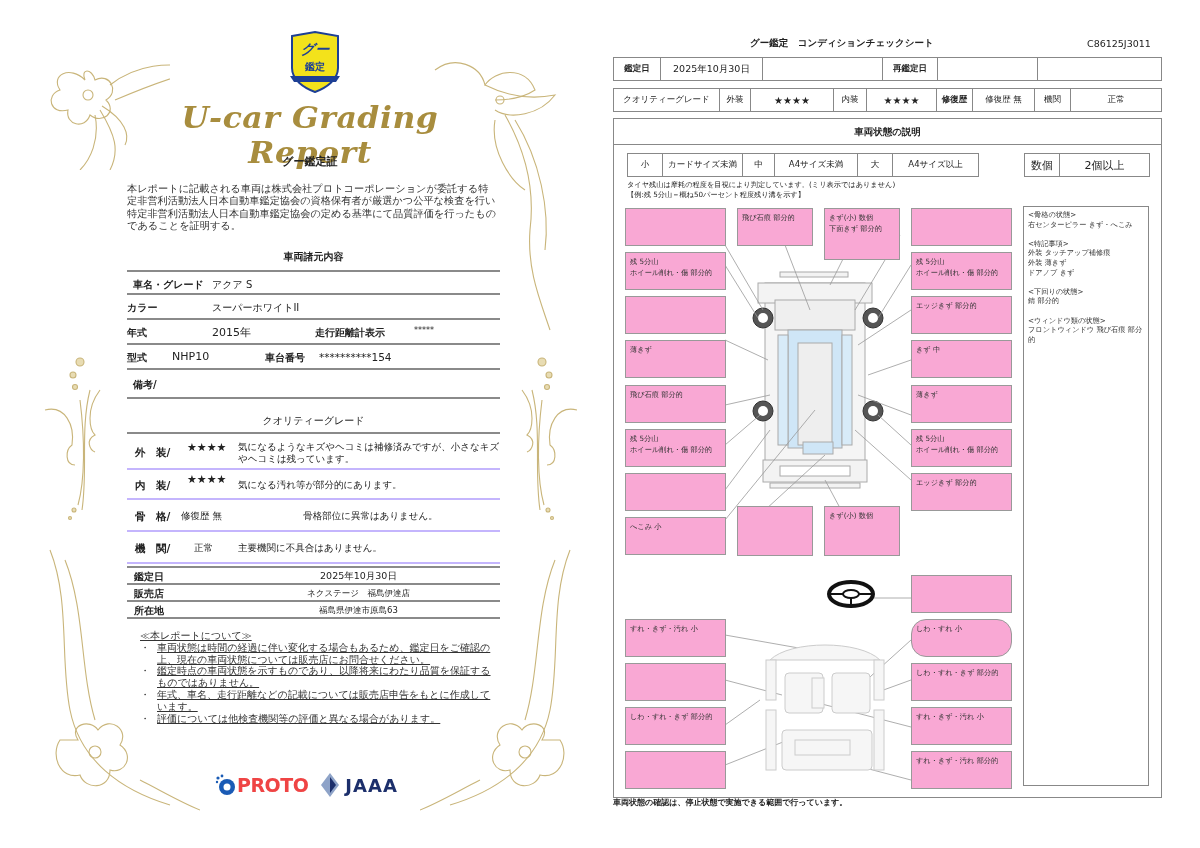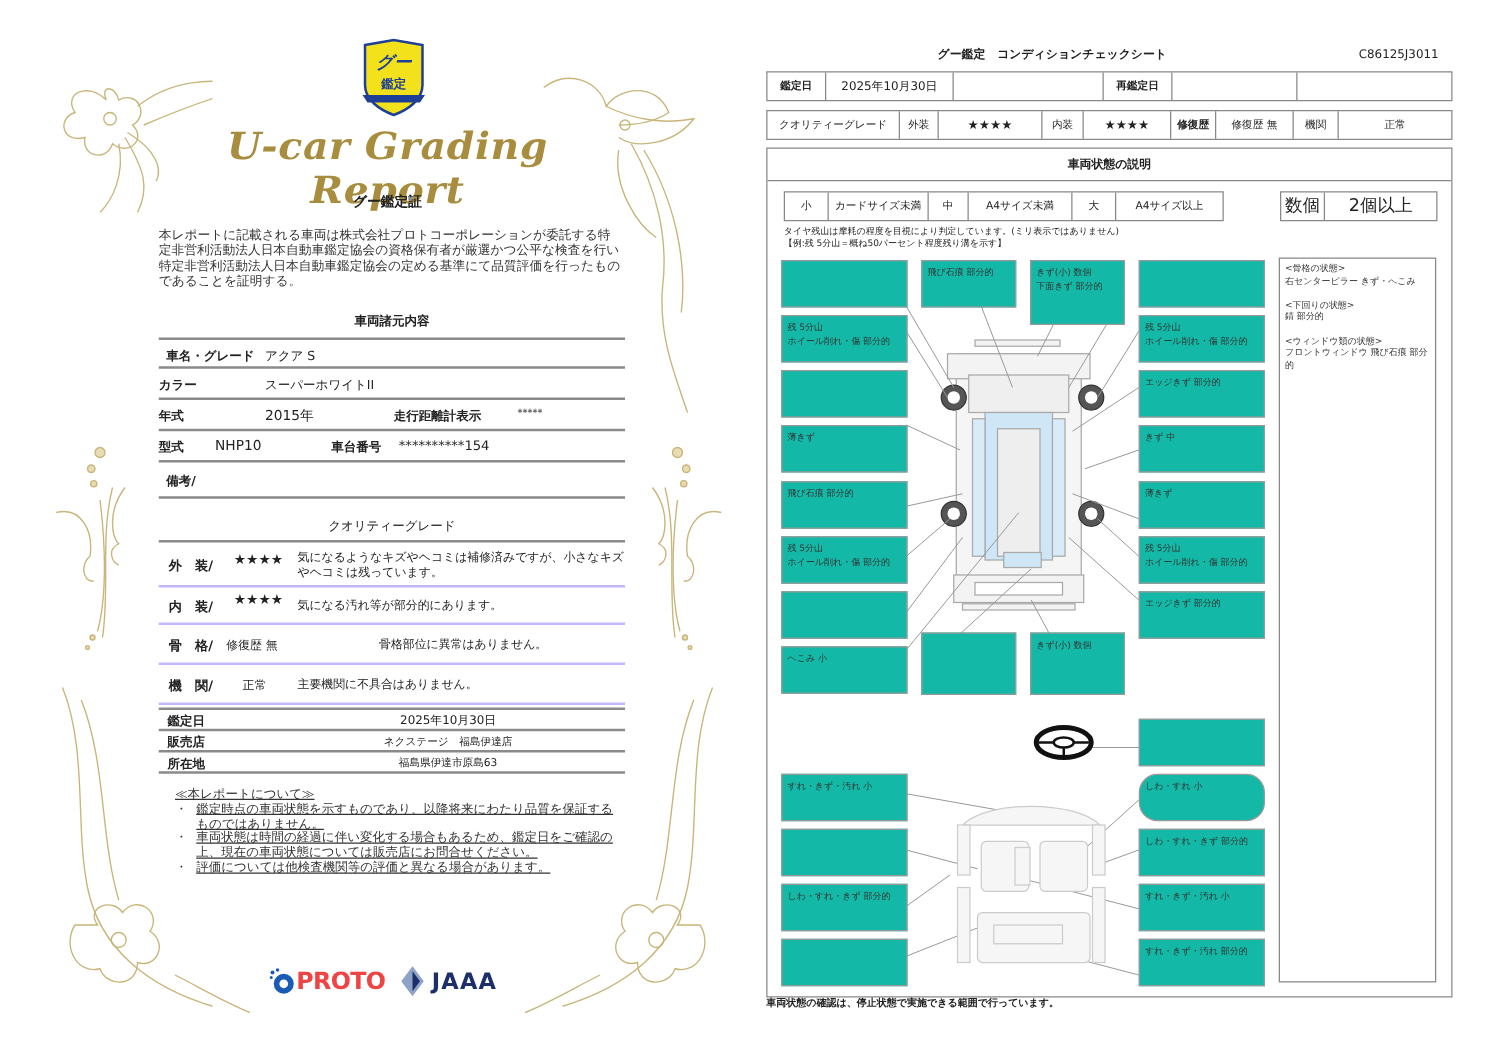--- a/index.html
+++ b/index.html
@@ -54,25 +54,25 @@
   .hdr-row > div { border-right: 1px solid #888; display: flex; align-items: center; justify-content: center; font-size: 8.5px; }
   .hdr-row > div:last-child { border-right: none; }
   .hdr-row .lab { font-weight: bold; }
 
   .desc-frame { position: absolute; left: 13px; top: 118px; width: 549px; height: 680px; border: 1.5px solid #888; }
   .desc-head { height: 26px; border-bottom: 1.5px solid #888; text-align: center; font-weight: bold; font-size: 9.5px; line-height: 25px; }
   .size-legend { position: absolute; left: 13px; top: 34px; height: 24px; display: flex; border: 1.5px solid #888; }
   .size-legend > div { border-right: 1px solid #888; display: flex; align-items: center; justify-content: center; font-size: 8.5px; }
   .size-legend > div:last-child { border-right: none; }
   .qty-legend { position: absolute; left: 410px; top: 34px; height: 24px; display: flex; border: 1.5px solid #888; }
-  .qty-legend > div { border-right: 1px solid #888; display: flex; align-items: center; justify-content: center; font-size: 14px; text-align: right; }
+  .qty-legend > div { border-right: 1px solid #888; display: flex; align-items: center; justify-content: center; font-size: 11px; text-align: right; }
   .qty-legend > div:last-child { border-right: none; }
   .tire-note { position: absolute; left: 13px; top: 61px; font-size: 7.2px; line-height: 9.5px; }
 
-  .cbox { position: absolute; border: 1.5px solid #999; background: #14b8a6; font-size: 7.2px; line-height: 11px; padding: 3px 4px; white-space: pre-line; color: #333; }
+  .cbox { position: absolute; border: 1.5px solid #999; background: #f9a8d4; font-size: 7.2px; line-height: 11px; padding: 3px 4px; white-space: pre-line; color: #333; }
   .summary { position: absolute; left: 423px; top: 206px; width: 126px; height: 580px; border: 1.5px solid #888; padding: 3px 4px; font-size: 7.2px; line-height: 9.6px; color: #333; }
   .summary .sec { margin-bottom: 9.6px; }
   .diagram { position: absolute; left: 0; top: 0; width: 600px; height: 848px; pointer-events: none; }
   .sheet-foot { position: absolute; left: 13px; top: 797px; font-size: 8px; font-weight: bold; }
 </style>
 </head>
 <body>
 
 <div class="cert">
 
@@ -215,22 +215,23 @@
       <span class="v">ネクステージ　福島伊達店</span>
     </div>
     <div class="info-row">
       <span class="k">所在地</span>
       <span class="v">福島県伊達市原島63</span>
     </div>
   </div>
 
   <div class="notes">
     <div>≪本レポートについて≫</div>
+    <div class="n-item">車両状態は時間の経過に伴い変化する場合もあるため、鑑定日をご確認の上、現在の車両状態については販売店にお問合せください。</div>
     <div class="n-item">鑑定時点の車両状態を示すものであり、以降将来にわたり品質を保証するものではありません。</div>
-    <div class="n-item">車両状態は時間の経過に伴い変化する場合もあるため、鑑定日をご確認の上、現在の車両状態については販売店にお問合せください。</div>
+    <div class="n-item">年式、車名、走行距離などの記載については販売店申告をもとに作成しています。</div>
     <div class="n-item">評価については他検査機関等の評価と異なる場合があります。</div>
   </div>
 
   <div class="logos">
     <div class="logo-proto">
       <svg width="22" height="22" viewBox="0 0 22 22">
         <circle cx="12" cy="13" r="8" fill="#1a5bb5"></circle>
           <circle cx="12" cy="13" r="3.5" fill="#fff"></circle>
         <circle cx="3" cy="4" r="1.6" fill="#1a5bb5"></circle>
           <circle cx="7" cy="2" r="1.4" fill="#1a5bb5"></circle>
@@ -401,20 +402,26 @@
 
   <div class="cbox" style="left:137px;top:506px;width:76px;height:50px;"></div>
   <div class="cbox" style="left:224px;top:506px;width:76px;height:50px;">きず(小) 数個</div>
 
   <div class="summary">
     <div class="sec">
       <div>&lt;骨格の状態&gt;</div>
       <div>右センターピラー きず・へこみ</div>
     </div>
     <div class="sec">
+      <div>&lt;特記事項&gt;</div>
+      <div>外装 タッチアップ補修痕</div>
+      <div>外装 薄きず</div>
+      <div>ドアノブ きず</div>
+    </div>
+    <div class="sec">
       <div>&lt;下回りの状態&gt;</div>
       <div>錆 部分的</div>
     </div>
     <div class="sec">
       <div>&lt;ウィンドウ類の状態&gt;</div>
       <div>フロントウィンドウ 飛び石痕 部分的</div>
     </div>
   </div>
 
   <div class="cbox" style="left:311px;top:575px;width:101px;height:38px;"></div>

